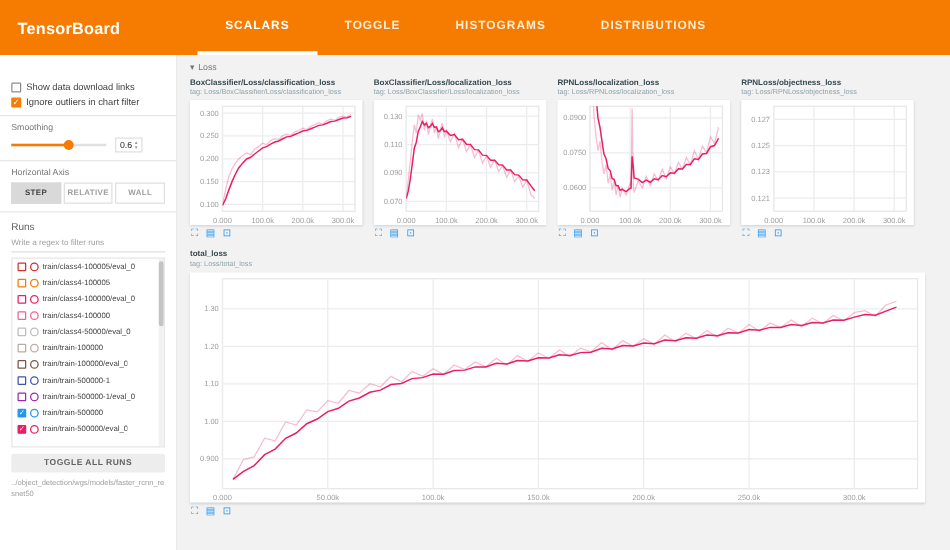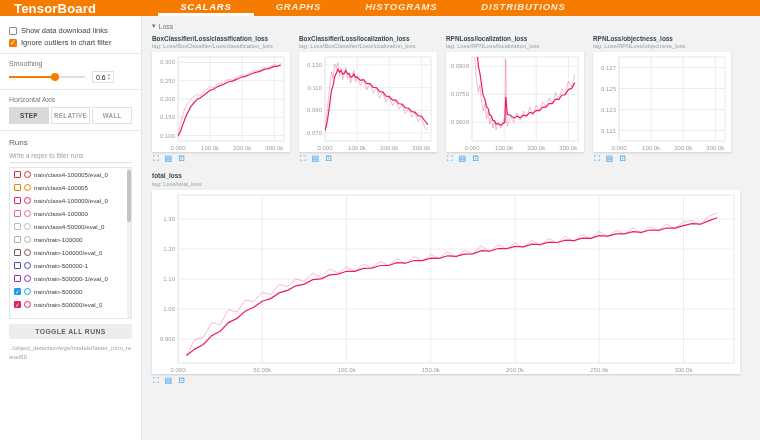--- a/index.html
+++ b/index.html
@@ -1,33 +1,33 @@
 <!DOCTYPE html>
 <html><head>
 <meta charset="utf-8">
 <style>
   * { margin:0; padding:0; box-sizing:border-box; }
   html,body { width:760px; height:440px; overflow:hidden; background:#fff;
     font-family:"Liberation Sans", sans-serif; }
   .app { width:760px; height:440px; display:flex; flex-direction:column; }
 
   
-  header { height:16px; background:#f57c00; display:flex; align-items:center;
+  header { height:44px; background:#f57c00; display:flex; align-items:center;
     color:#fff; flex:none; }
   .logo { font-size:13px; font-weight:bold; padding:0 14px; letter-spacing:.2px; }
-  nav { display:flex; height:100%; margin-left:48px;font-style:italic; }
+  nav { display:flex; height:100%; margin-left:48px; }
   .tab { font-size:9.5px; letter-spacing:.8px; font-weight:bold; color:rgba(255,255,255,.85);
     display:flex; align-items:center; padding:0 22px; cursor:pointer; height:100%;
     border-bottom:3px solid transparent; }
   .tab.active { color:#fff; border-bottom:3px solid #fff; }
 
   
   .body { flex:1; display:flex; min-height:0; }
   aside { width:142px; flex:none; background:#fff; border-right:1px solid #e3e3e3;
-    padding:7px 9px; font-size:7.5px; color:#424242; overflow:hidden; }
+    padding:18px 9px; font-size:7.5px; color:#424242; overflow:hidden; }
   main { flex:1; background:#f2f2f2; padding:5px 10px; overflow:hidden; }
 
   
   .chk-row { display:flex; align-items:flex-start; gap:4px; margin:3px 0; cursor:pointer; }
   .chk { width:8px; height:8px; border:1px solid #8d8d8d; border-radius:1px; flex:none;
     display:inline-flex; align-items:center; justify-content:center; font-size:7px;
     color:#fff; margin-top:1px; }
   .chk.on { background:#f57c00; border-color:#f57c00; }
   .field-row { display:flex; align-items:center; justify-content:space-between;
     margin:7px 0 5px; color:#616161; }
@@ -85,21 +85,21 @@
   .cicon { font-size:8px; color:#2196f3; cursor:pointer; line-height:1; }
 </style>
 </head>
 <body>
 
 <div class="app">
   <header>
     <div class="logo">TensorBoard</div>
     <nav>
       <div class="tab active">SCALARS</div>
-      <div class="tab">GRAPHS</div>
+      <div class="tab">TOGGLE</div>
       <div class="tab">HISTOGRAMS</div>
       <div class="tab">DISTRIBUTIONS</div>
     </nav>
   </header>
 
   <div class="body">
     <aside>
       <label class="chk-row">
         <span class="chk"></span>
         <span>Show data download links</span>

